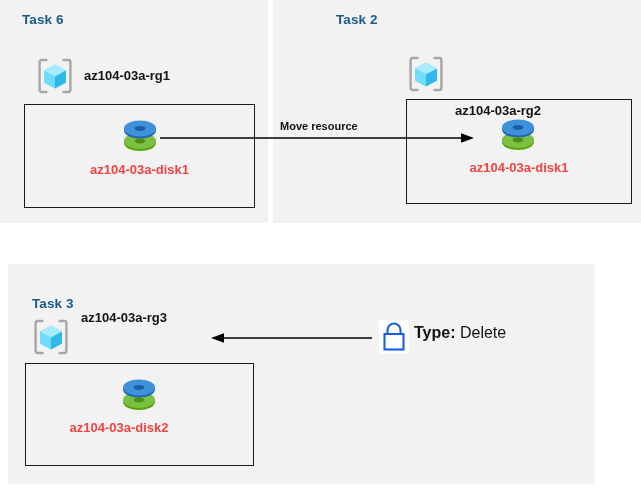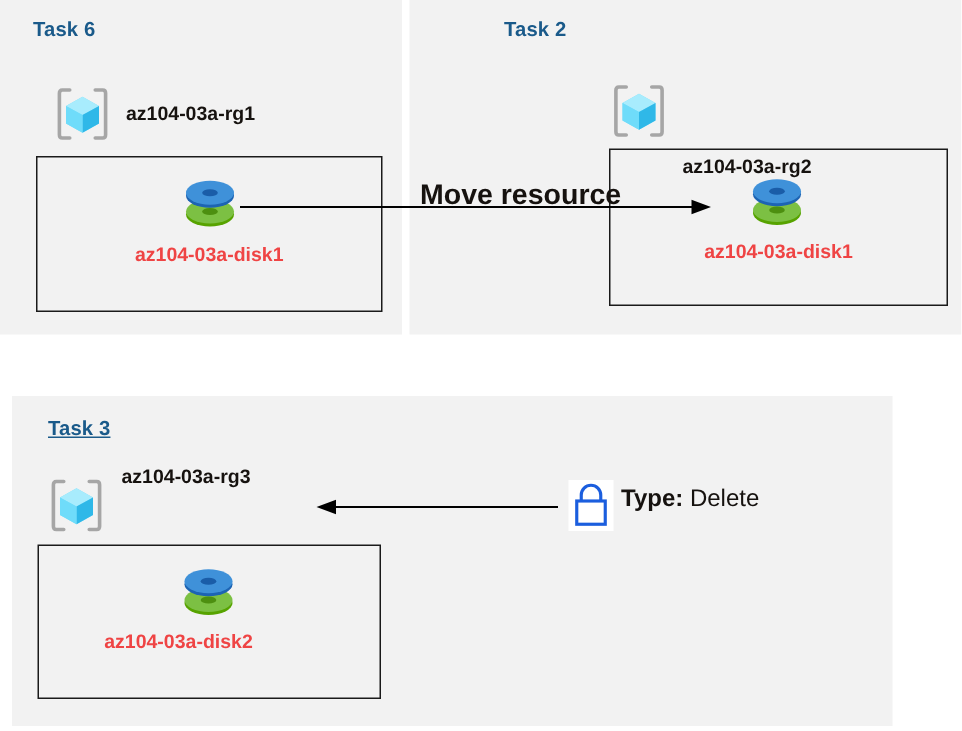--- a/index.html
+++ b/index.html
@@ -72,21 +72,21 @@
     position: absolute;
     font-size: 13px;
     font-weight: bold;
     color: #ef4444;
     white-space: nowrap;
     text-align: center;
   }
 
   .arrow-label {
     position: absolute;
-    font-size: 19px;
+    font-size: 11px;
     font-weight: bold;
     color: #16120f;
     white-space: nowrap;
   }
 
   .arrow {
     position: absolute;
   }
   .arrow svg { display: block; }
 
@@ -185,21 +185,21 @@
 
 <div class="arrow" style="left:160px; top:130px;">
   <svg width="320" height="16" viewBox="0 0 320 16" xmlns="http://www.w3.org/2000/svg">
     <line x1="0" y1="8" x2="306" y2="8" stroke="#000000" stroke-width="1.4"></line>
     <polygon points="314,8 301,3.2 301,12.8" fill="#000000"></polygon>
   </svg>
 </div>
 
 <div class="panel" style="left:8px; top:264px; width:587px; height:220px;"></div>
 
-<div class="panel-title" style="left:32px; top:278px;text-decoration:underline;">Task 3</div>
+<div class="panel-title" style="left:32px; top:296px;">Task 3</div>
 
 <div class="rg-icon" style="left:32px; top:318px;">
   <svg viewBox="0 0 38 38" xmlns="http://www.w3.org/2000/svg">
     <path d="M10.5 3 L5.5 3 Q3.6 3 3.6 5.2 L3.6 32.8 Q3.6 35 5.5 35 L10.5 35" fill="none" stroke="#a6a6a6" stroke-width="2.4" stroke-linecap="round"></path>
     <path d="M27.5 3 L32.5 3 Q34.4 3 34.4 5.2 L34.4 32.8 Q34.4 35 32.5 35 L27.5 35" fill="none" stroke="#a6a6a6" stroke-width="2.4" stroke-linecap="round"></path>
     <polygon points="19,7.5 30,13.6 30,25.4 19,31.5 8,25.4 8,13.6" fill="#7adffb"></polygon>
     <polygon points="19,7.5 30,13.6 19,19.6 8,13.6" fill="#a8ecfd"></polygon>
     <polygon points="19,19.6 30,13.6 30,25.4 19,31.5" fill="#2fb8e8"></polygon>
     <polygon points="19,19.6 19,31.5 8,25.4 8,13.6" fill="#6fdcfa"></polygon>
   </svg>

